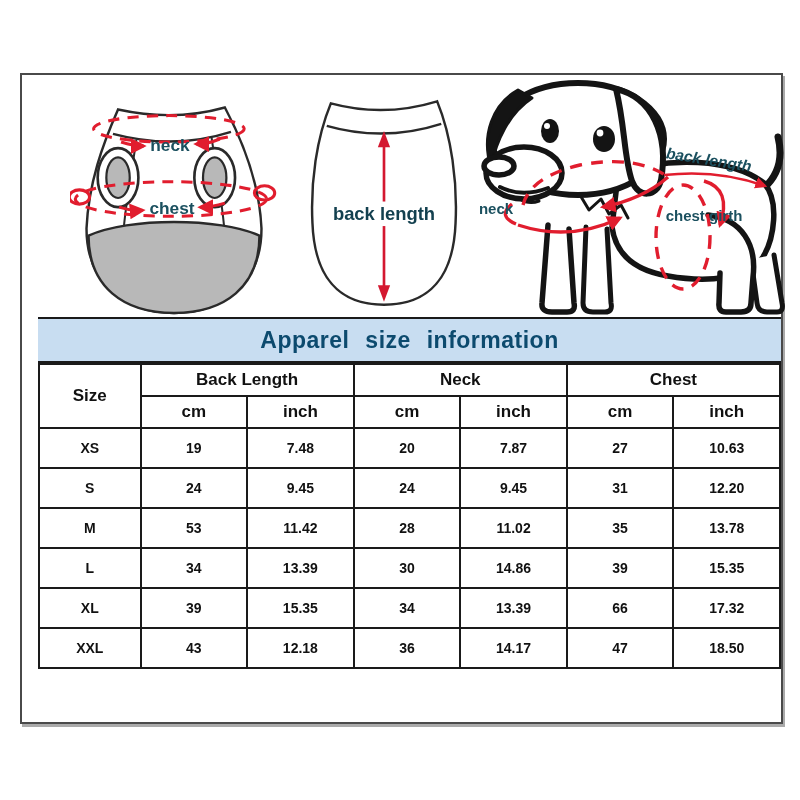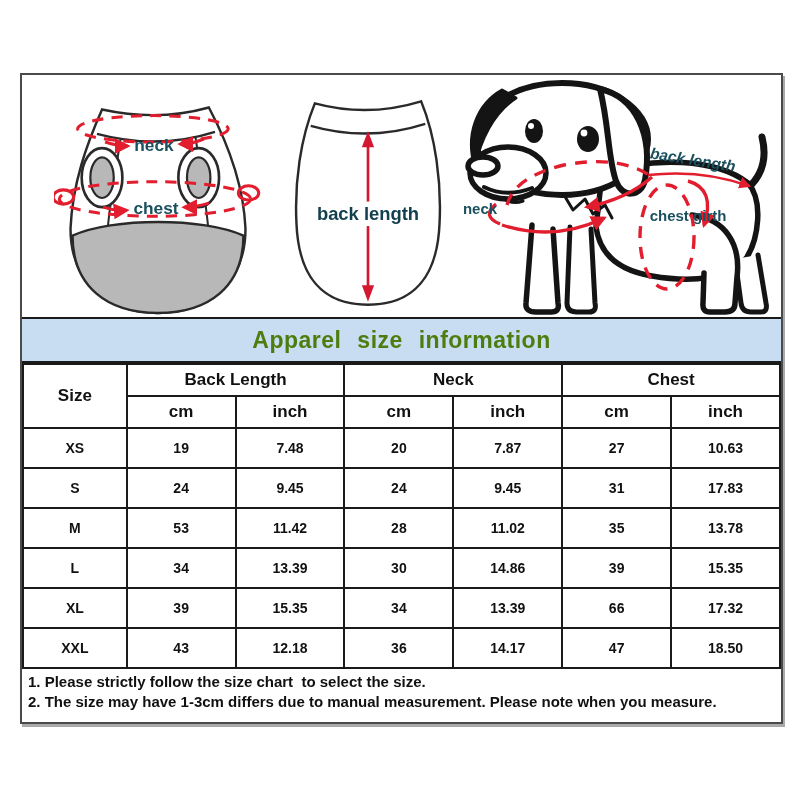--- a/index.html
+++ b/index.html
@@ -3,38 +3,38 @@
 <meta charset="utf-8">
 <style>
   * { box-sizing: border-box; margin: 0; padding: 0; }
   html, body { width: 800px; height: 800px; background: #ffffff; }
   body { font-family: "Liberation Sans", sans-serif; position: relative; }
 
   .frame {
     position: absolute; left: 20px; top: 73px; width: 763px; height: 651px;
     border: 2px solid #4a4a4a; background: #ffffff;
     box-shadow: 2px 3px 0 #aaaaaa;
-    display: flex; flex-direction: column;
+    display: flex; flex-direction: column; padding-left: 16px;
   }
 
   
   .illustrations { position: relative; height: 242px; flex: 0 0 auto; background:#fff; }
   .illustrations svg { position: absolute; }
   .svg-front { left: 32px;  top: 6px; }
   .svg-back  { left: 262px; top: 10px; }
   .svg-dog   { left: 430px; top: 2px; }
   .ill-label { font-family: "Liberation Sans", sans-serif; font-weight: bold; }
 
   
   .title-bar {
     height: 46px; flex: 0 0 auto; background: #c8ddf1;
     border-top: 2px solid #1a1a1a; border-bottom: 2px solid #1a1a1a;
     display: flex; align-items: center; justify-content: center;
   }
-  .title-bar span { font-size: 23px; font-weight: bold; color: #4d7c0f; word-spacing: 9px; letter-spacing: .5px; }
+  .title-bar span { font-size: 23px; font-weight: bold; color: #0c4a6e; word-spacing: 9px; letter-spacing: .5px; }
 
   
   table.size-table { width: 100%; border-collapse: collapse; table-layout: fixed; flex: 0 0 auto; }
   table.size-table th, table.size-table td {
     border: 2px solid #1a1a1a; text-align: center; vertical-align: middle;
     font-weight: bold; color: #111; background: #fff;
   }
   table.size-table thead th { font-size: 17px; height: 32px; }
   table.size-table tbody td { font-size: 14px; height: 40px; }
   col.c-size { width: 13.7%; }
@@ -202,21 +202,21 @@
         <td>27</td>
         <td>10.63</td>
       </tr>
       <tr>
         <td>S</td>
         <td>24</td>
         <td>9.45</td>
         <td>24</td>
         <td>9.45</td>
         <td>31</td>
-        <td>17.83</td>
+        <td>12.20</td>
       </tr>
       <tr>
         <td>M</td>
         <td>53</td>
         <td>11.42</td>
         <td>28</td>
         <td>11.02</td>
         <td>35</td>
         <td>13.78</td>
       </tr>
@@ -243,18 +243,14 @@
         <td>43</td>
         <td>12.18</td>
         <td>36</td>
         <td>14.17</td>
         <td>47</td>
         <td>18.50</td>
       </tr>
     </tbody>
   </table>
 
-  <div class="notes">
-    <div>1. Please strictly follow the size chart  to select the size.</div>
-    <div>2. The size may have 1-3cm differs due to manual measurement. Please note when you measure.</div>
-  </div>
 
 </div>
 
 </body></html>

